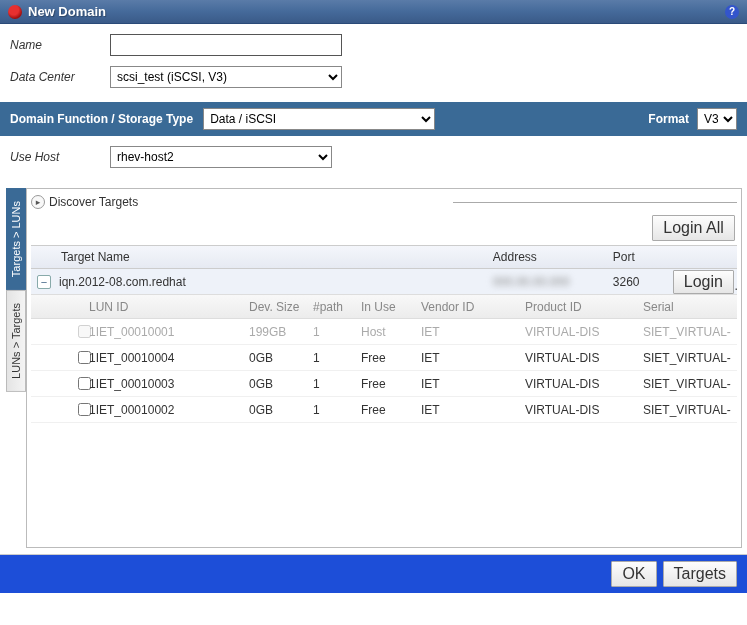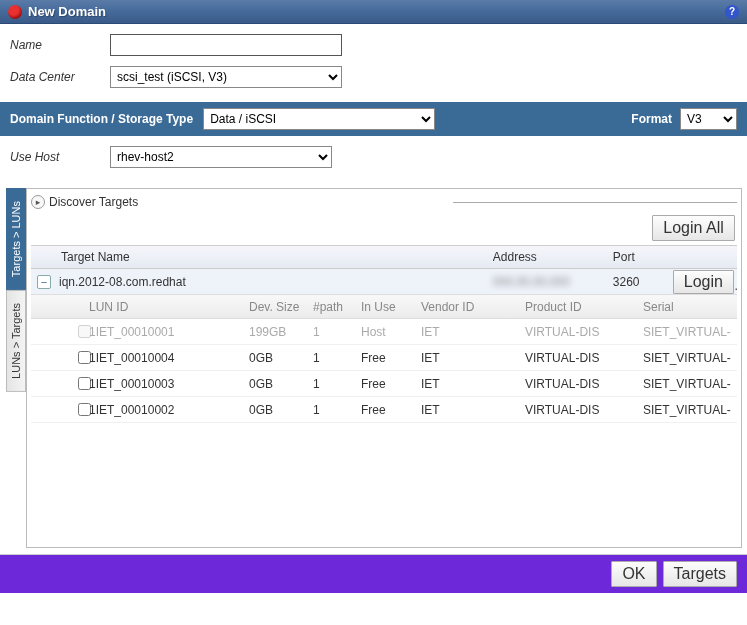--- a/index.html
+++ b/index.html
@@ -13,21 +13,21 @@
 .form-row label { width: 100px; color: #333; font-style: italic; }
 .text-input { border: 1px solid #888; height: 22px; padding: 2px 4px; font-size: 12px; background:#fff; }
 .text-input.name { width: 232px; border: 1px solid #555; }
 .select { border: 1px solid #888; height: 22px; font-size: 12px; background: #fff; padding: 1px 2px; }
 .select.dc { width: 232px; }
 .darkbar { background: #3a6a96; display: flex; align-items: center; padding: 6px 10px; color: #fff; }
 .darkbar label { font-weight: bold; }
 .darkbar .left-label { margin-right: 10px; }
 .select.storage { width: 232px; color: #000; }
 .darkbar .spacer { flex: 1; }
-.select.format { width: 57px; color:#000; margin-left: 8px; }
+.select.format { width: 40px; color:#000; margin-left: 8px; }
 .host-area { padding: 10px; }
 .select.host { width: 222px; }
 .main-flex { display: flex; border: 0; padding: 0 6px 6px 6px; }
 .vtabs { display: flex; flex-direction: column; width: 22px; }
 .vtab { writing-mode: vertical-rl; transform: rotate(180deg); text-align: center; padding: 12px 3px; font-size: 11px; border: 1px solid #bbb; background: linear-gradient(to right,#f4f4f4,#e4e4e4); cursor: pointer; color:#333; }
 .vtab.active { background: #3a6a96; color: #fff; border-color: #3a6a96; }
 .content-pane { flex: 1; border: 1px solid #bbb; padding: 4px; background:#fff; min-height: 360px; position: relative; }
 .discover-row { display: flex; align-items: center; padding: 2px 0 4px 0; }
 .discover-row .arrow-icon { width: 14px; height: 14px; border: 1px solid #999; border-radius: 50%; display: flex; align-items: center; justify-content: center; margin-right: 4px; font-size: 9px; color: #555; background:#f8f8f8; cursor:pointer; }
 .discover-row .label { flex: 1; color:#333; }
@@ -51,21 +51,21 @@
 .sc-chk { width: 30px; display:flex; justify-content:center; padding-left:20px; }
 .sc-chk-spacer { width: 52px; }
 .sc-lun { width: 160px; }
 .sc-size { width: 64px; }
 .sc-path { width: 48px; }
 .sc-inuse { width: 60px; }
 .sc-vendor { width: 104px; }
 .sc-prod { width: 118px; }
 .sc-serial { flex:1; }
 input[type=checkbox] { cursor:pointer; }
-.footer { border-top: 1px solid #ccc; padding: 6px 10px; display:flex; justify-content:flex-end; gap:6px; background:#6d28d9; }
+.footer { border-top: 1px solid #ccc; padding: 6px 10px; display:flex; justify-content:flex-end; gap:6px; background:#1d4ed8; }
 </style>
 </head>
 <body>
 
 <div class="titlebar">
   <span class="rh-icon"></span>
   <span class="title">New Domain</span>
   <span class="help-icon">?</span>
 </div>
 

